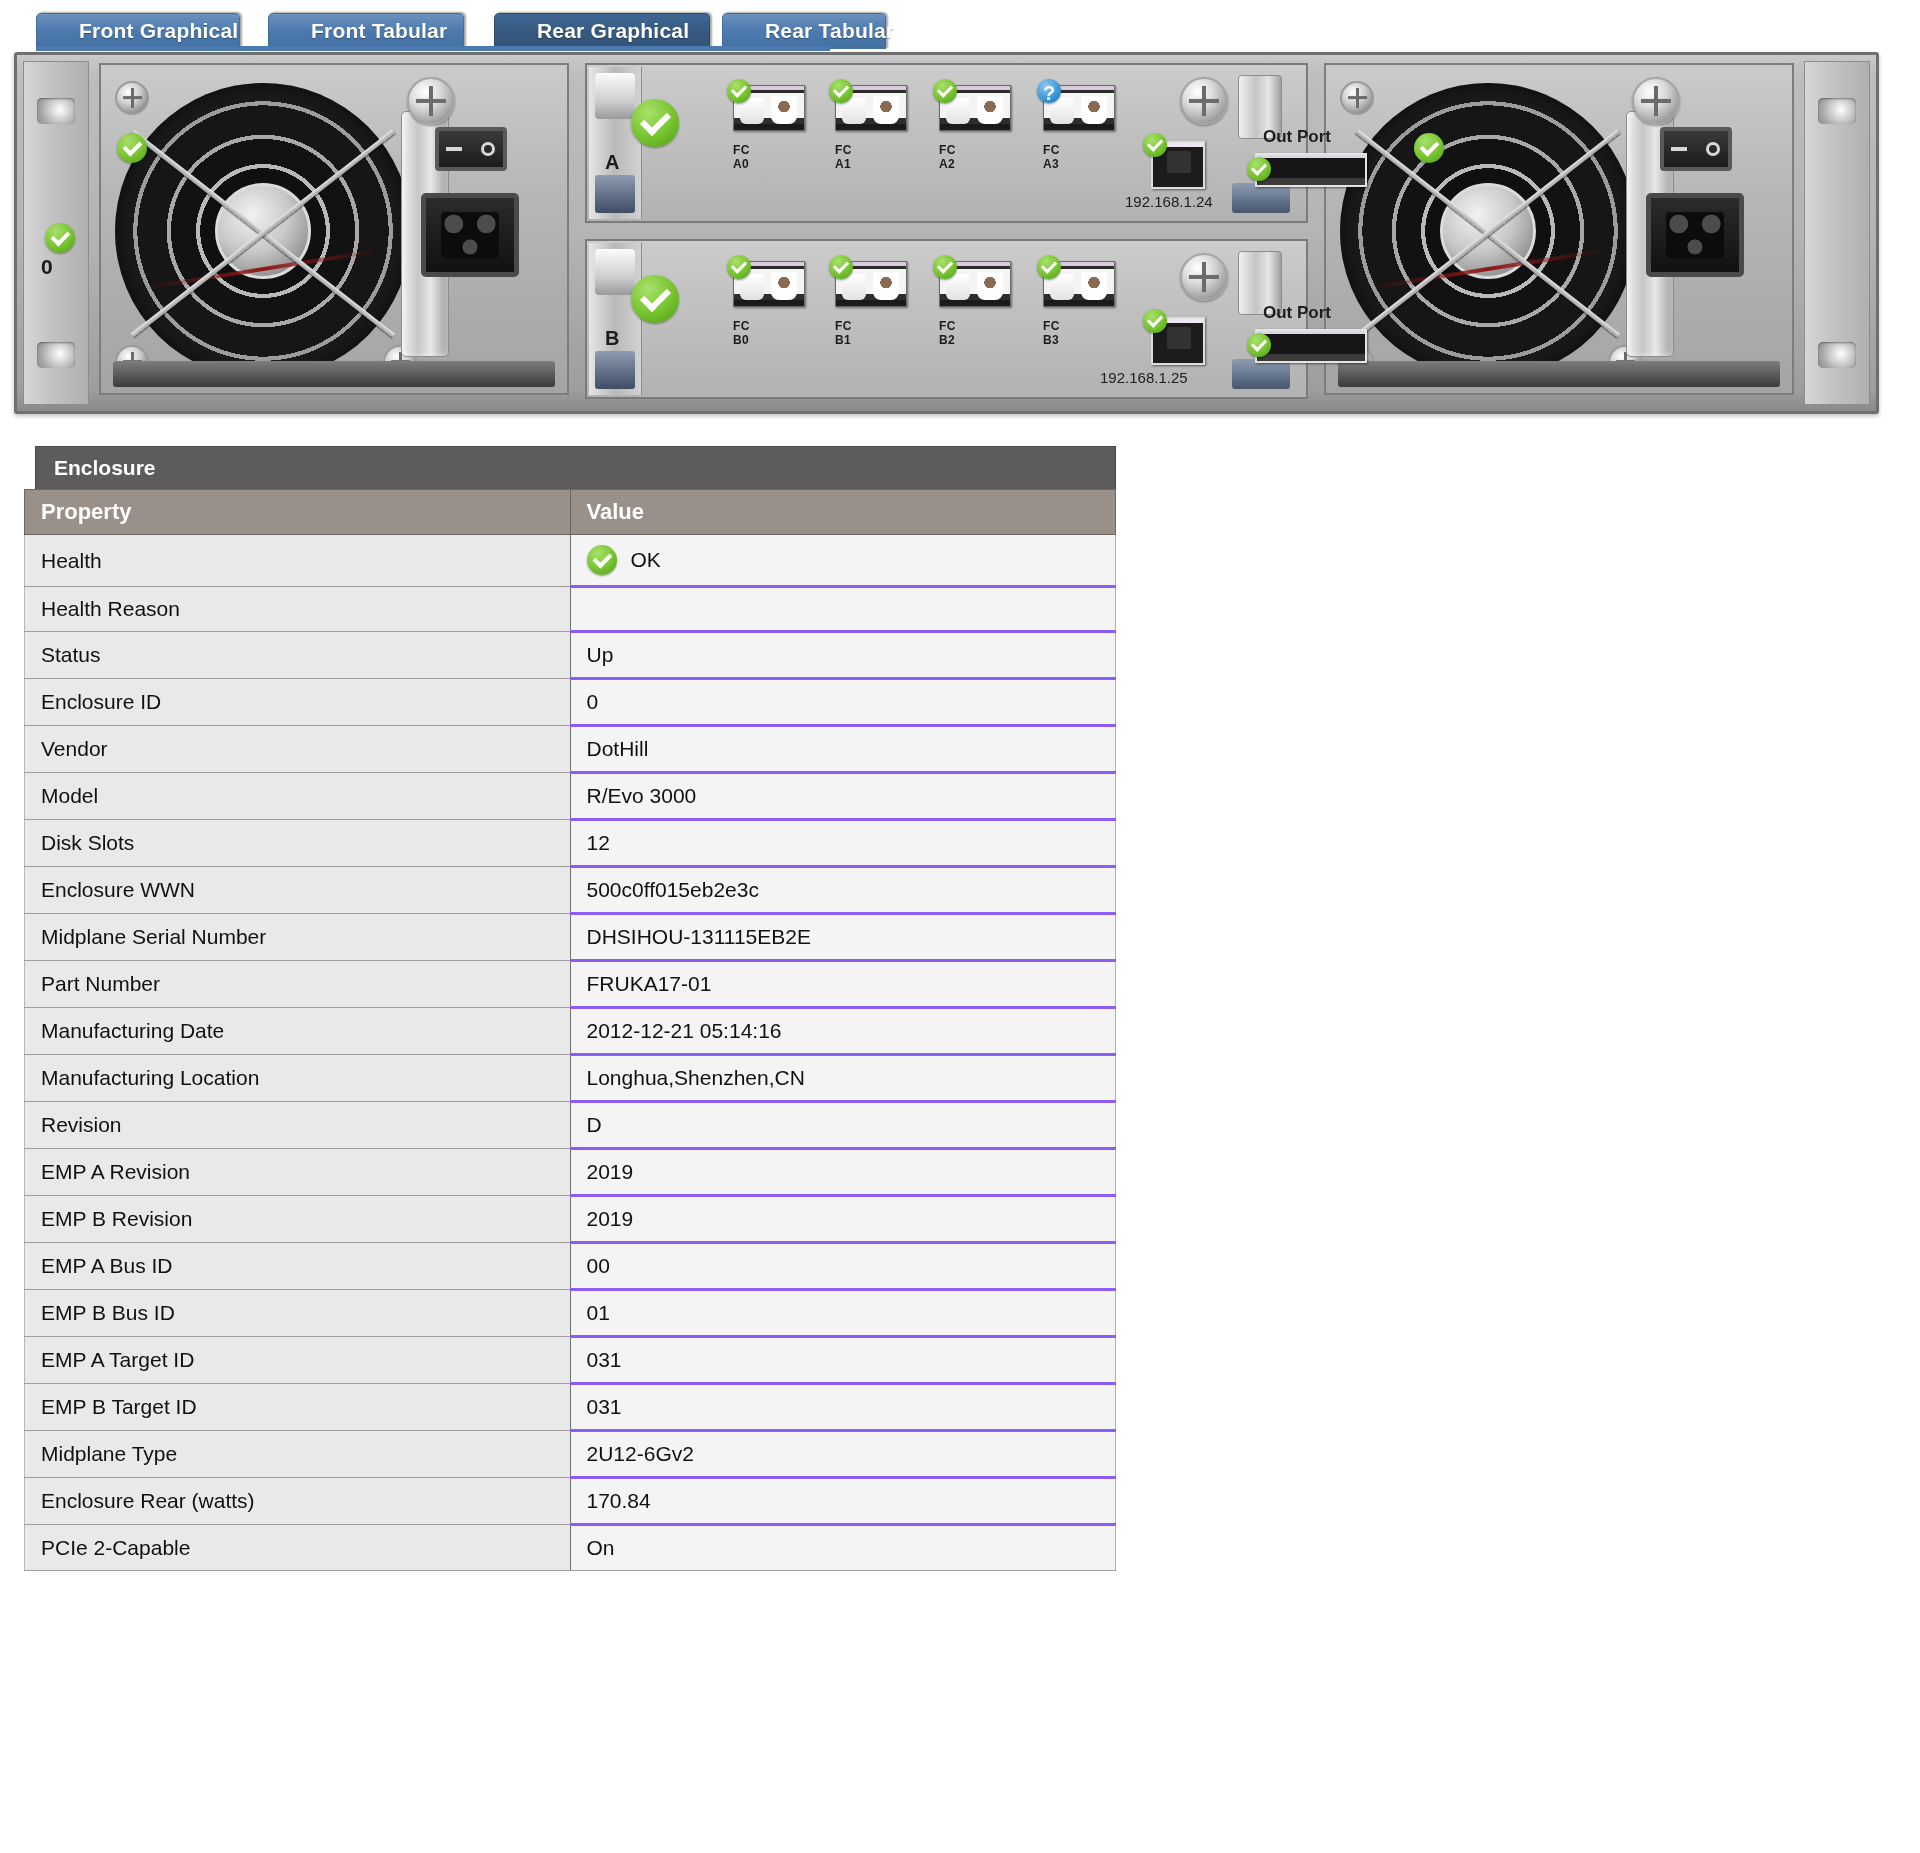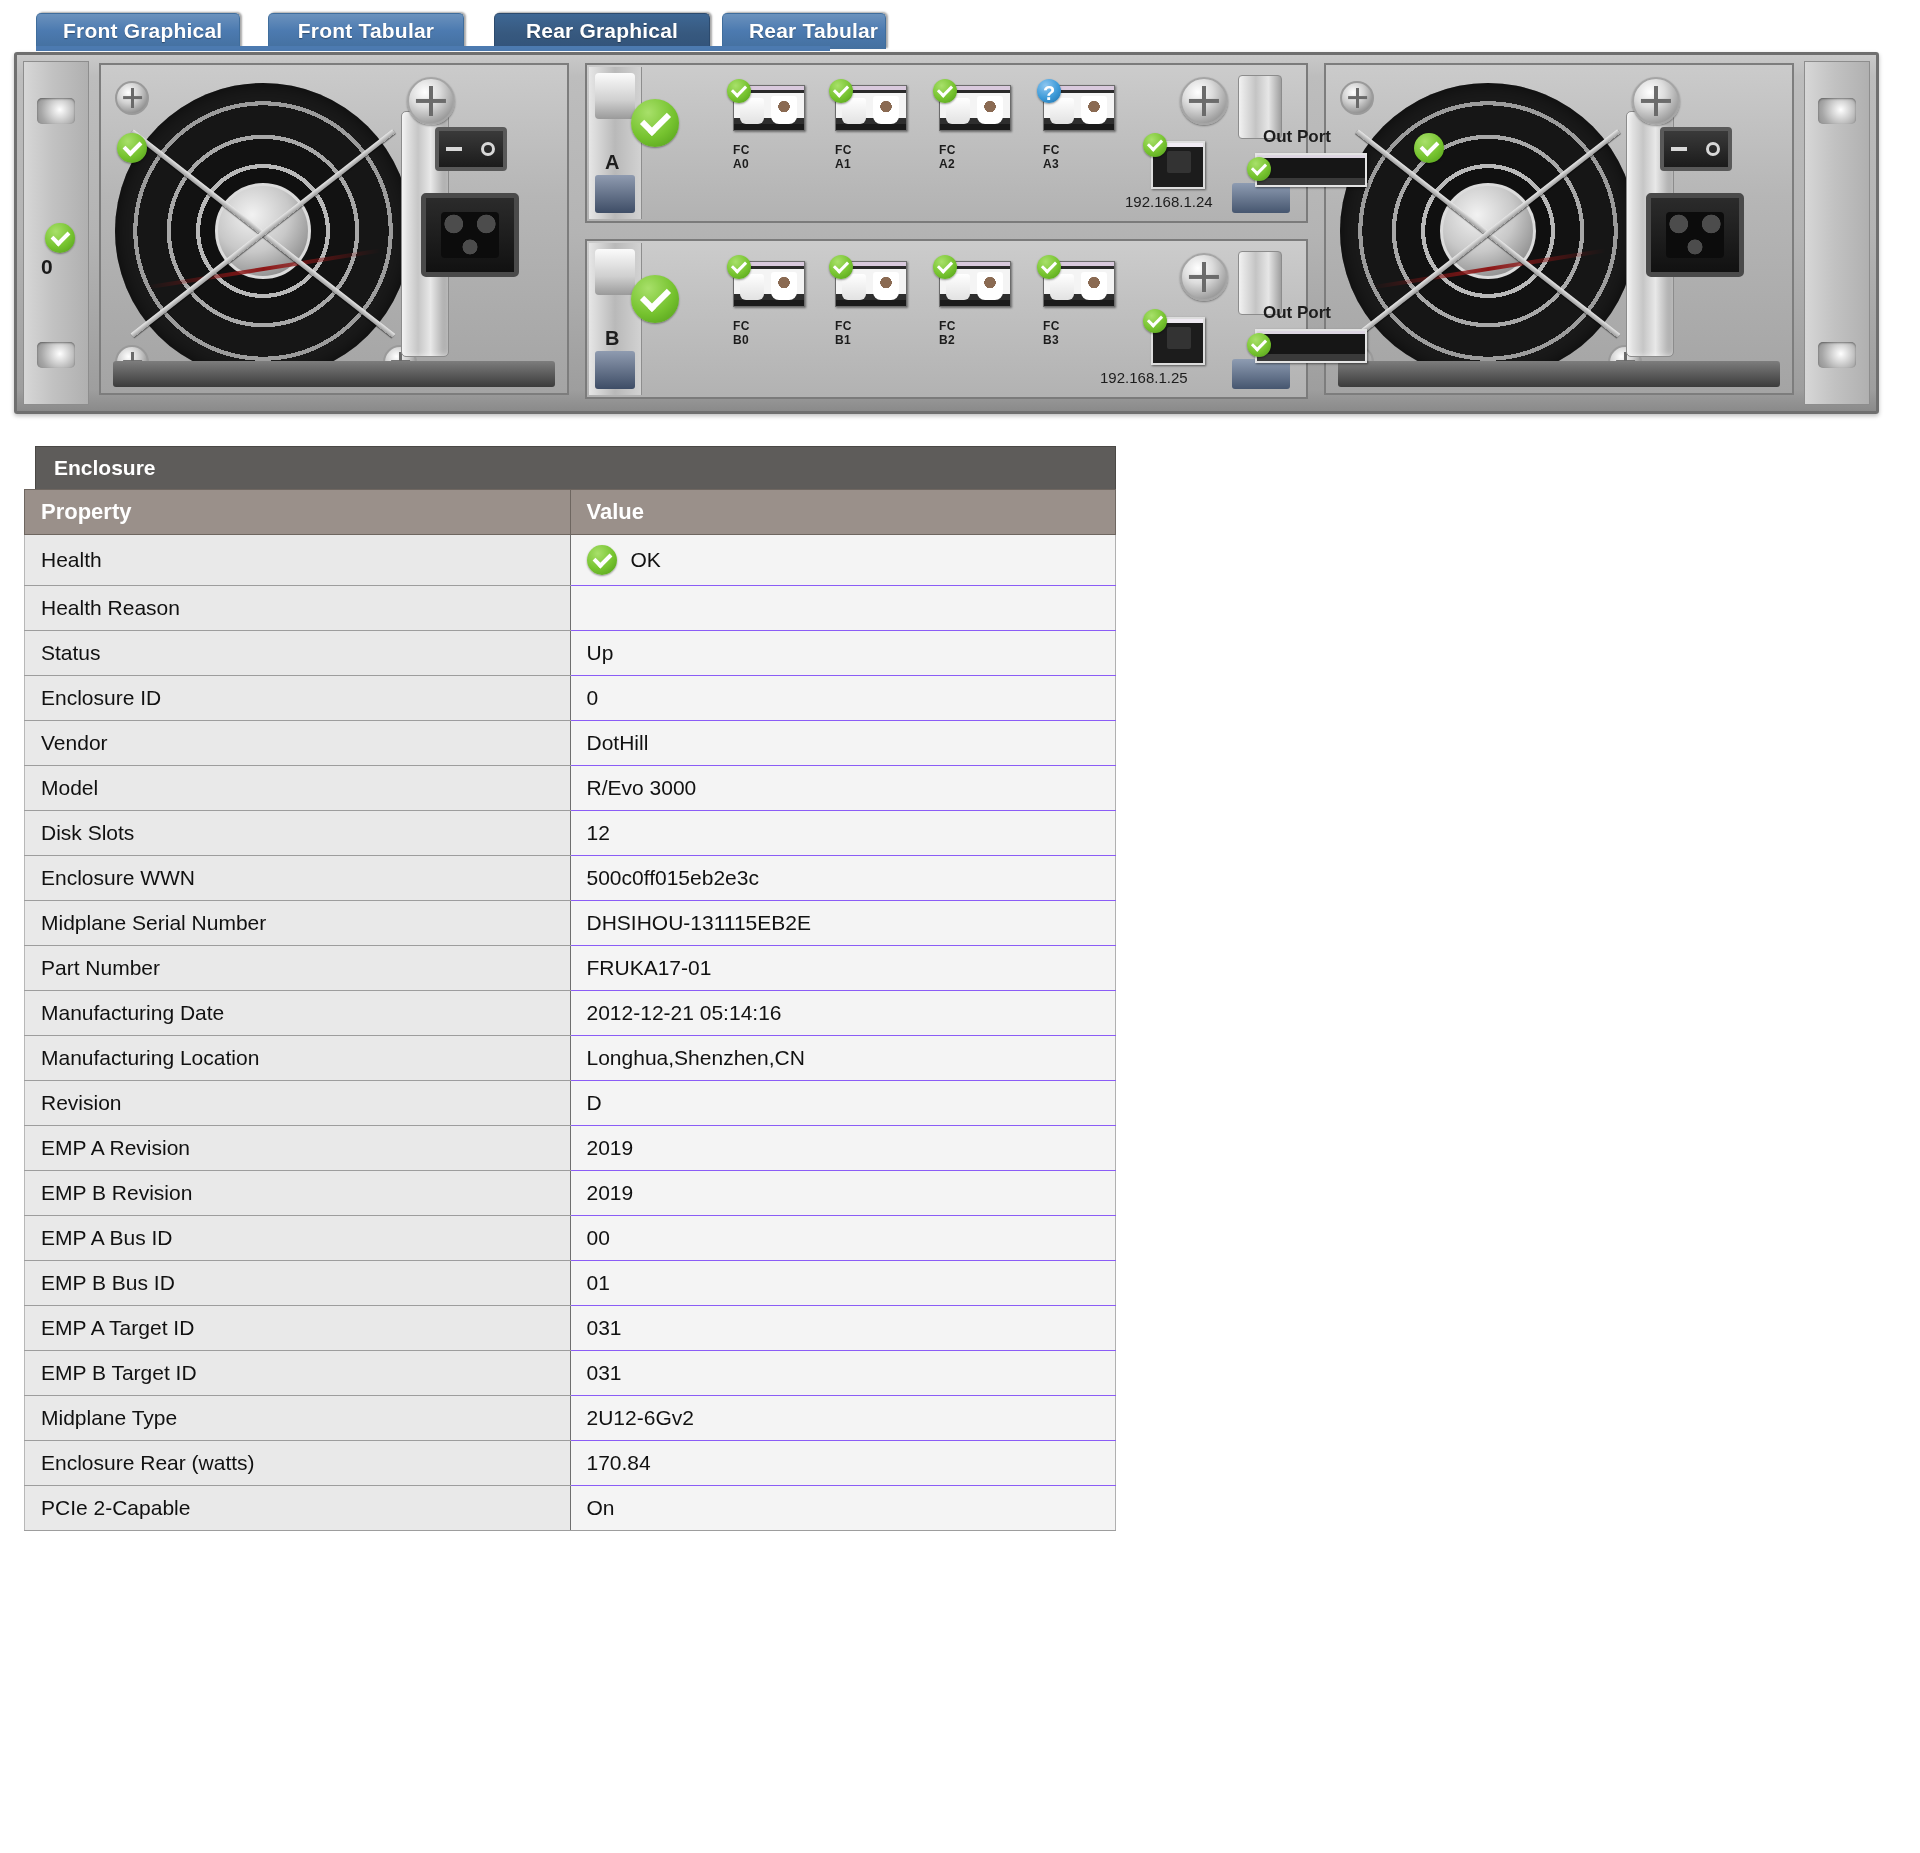--- a/index.html
+++ b/index.html
@@ -16,21 +16,21 @@
     position:relative;
     height:52px;
     padding-left:36px;
     box-sizing:border-box;
   }
   .tab{
     position:absolute;
     top:13px;
     height:36px;
     line-height:34px;
-    padding:0 26px;
+    padding:0 42px;
     box-sizing:border-box;
     background:linear-gradient(to bottom,#6b92bd 0%,#4c7ab0 48%,#44709f 100%);
     color:#ffffff;
     font-size:21px;
     font-weight:bold;
     text-align:center;
     border-radius:5px 5px 0 0;
     border:1px solid #3f6d9c;
     border-bottom:none;
     box-shadow:2px -1px 2px rgba(0,0,0,.35);
@@ -386,21 +386,21 @@
     background:#e9e9e9;
     border-left:1px solid #b8b8b8;
     border-right:1px solid #6e6e6e;
     border-bottom:1px solid #9d9d9d;
     border-top:1px solid #f6f6f6;
     width:452px;
   }
   table.props td.val{
     background:#f4f4f4;
     border-right:1px solid #b0b0b0;
-    border-bottom:1px solid #8b5cf6;
+    border-bottom:3px solid #8b5cf6;
     border-top:1px solid #fbfbfb;
   }
   table.props tr:last-child td.prop,
   table.props tr:last-child td.val{border-bottom:1px solid #9d9d9d;}
   .val-with-icon{display:flex;align-items:center;gap:14px;}
 </style>
 </head>
 <body>
 
 <div class="tabbar">

